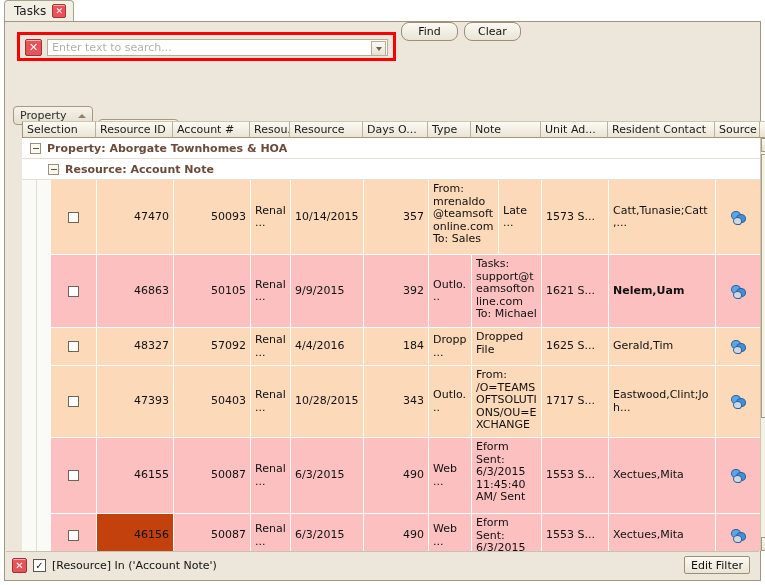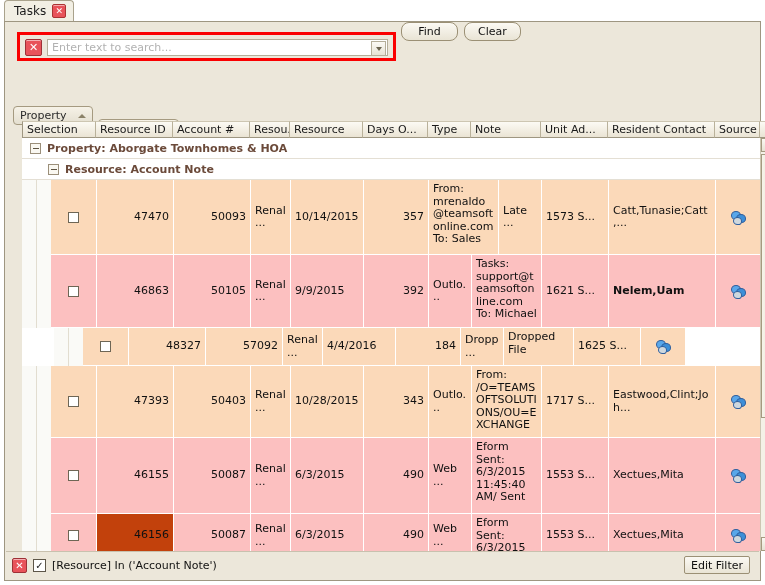--- a/index.html
+++ b/index.html
@@ -299,34 +299,35 @@
             <div class="cell mid" style="width: 67px; flex: 0 0 67px; background: rgb(252, 192, 192);">1621 S...</div>
             <div class="cell mid" style="width: 107px; flex: 0 0 107px; background: rgb(252, 192, 192); font-weight: bold;">Nelem,Uam</div>
             <div class="cell ctr" style="width: 45px; flex: 0 0 45px; background: rgb(252, 192, 192);">
               <span class="icon-res">
                 <i class="b1"></i>
                 <i class="b2"></i>
                 <i class="b3"></i>
               </span>
             </div>
           </div>
-          <div class="row" style="height: 38px; margin-left: 32px;">
+          <div class="row" style="height: 38px;">
             <div class="indent"></div>
             <div class="indent2"></div>
             <div class="cell ctr" style="width: 46px; flex: 0 0 46px; background: rgb(251, 217, 185);">
               <span class="cbx"></span>
             </div>
             <div class="cell num" style="width: 77px; flex: 0 0 77px; background: rgb(251, 217, 185);">48327</div>
             <div class="cell num" style="width: 77px; flex: 0 0 77px; background: rgb(251, 217, 185);">57092</div>
             <div class="cell mid" style="width: 40px; flex: 0 0 40px; background: rgb(251, 217, 185);">Renal...</div>
             <div class="cell mid" style="width: 73px; flex: 0 0 73px; background: rgb(251, 217, 185);">4/4/2016</div>
             <div class="cell num" style="width: 65px; flex: 0 0 65px; background: rgb(251, 217, 185);">184</div>
             <div class="cell mid" style="width: 43px; flex: 0 0 43px; background: rgb(251, 217, 185);">Dropp...</div>
             <div class="cell top" style="width: 70px; flex: 0 0 70px; background: rgb(251, 217, 185);">Dropped File</div>
             <div class="cell mid" style="width: 67px; flex: 0 0 67px; background: rgb(251, 217, 185);">1625 S...</div>
+            <div class="cell mid" style="width: 107px; flex: 0 0 107px; background: rgb(251, 217, 185);">Gerald,Tim</div>
             <div class="cell ctr" style="width: 45px; flex: 0 0 45px; background: rgb(251, 217, 185);">
               <span class="icon-res">
                 <i class="b1"></i>
                 <i class="b2"></i>
                 <i class="b3"></i>
               </span>
             </div>
           </div>
           <div class="row" style="height: 72px;">
             <div class="indent"></div>

